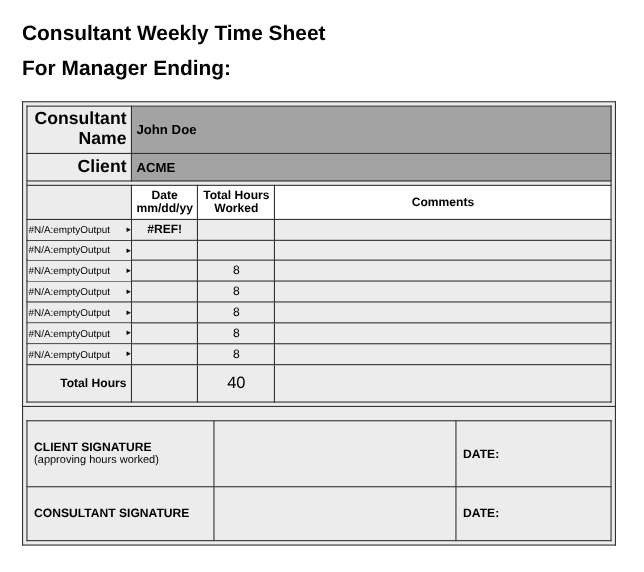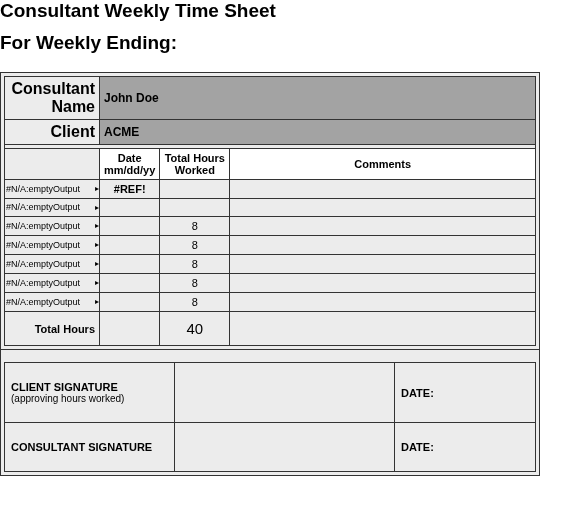--- a/index.html
+++ b/index.html
@@ -6,20 +6,21 @@
     body {
       margin: 0;
       padding: 0;
       font-family: Arial, sans-serif;
       background: #fff;
       width: 585px;
       height: 520px;
       overflow: hidden;
     }
     .page {
+      padding: 20px;
     }
     .title {
       font-size: 19px;
       font-weight: bold;
       margin: 0 0 10px 0;
     }
     .subtitle {
       font-size: 19px;
       font-weight: bold;
       margin: 0 0 18px 0;
@@ -117,21 +118,21 @@
     .outer-border td.wrapper {
       padding: 3px;
       background: #ececec;
     }
   </style>
 </head>
 <body>
 
 <div class="page">
   <div class="title">Consultant Weekly Time Sheet</div>
-  <div class="subtitle">For Weekly Ending:</div>
+  <div class="subtitle">For Manager Ending:</div>
 
   <table class="outer-border">
     <tbody>
         <tr>
           <td class="wrapper" colspan="4">
       <table style="width:100%">
         <tbody>
                 <tr>
           <td class="info-label">Consultant Name</td>
           <td class="info-value" colspan="3">John Doe</td>

